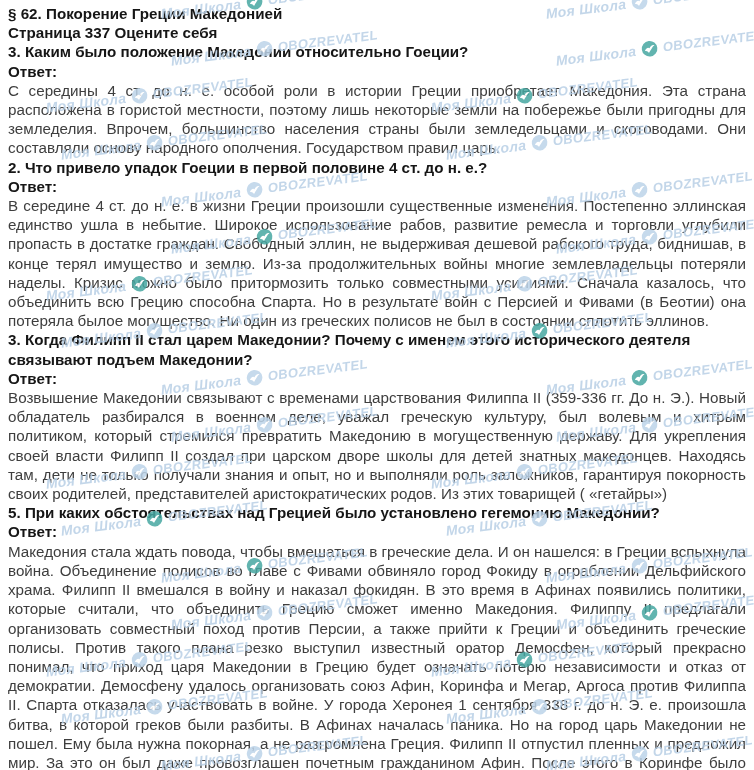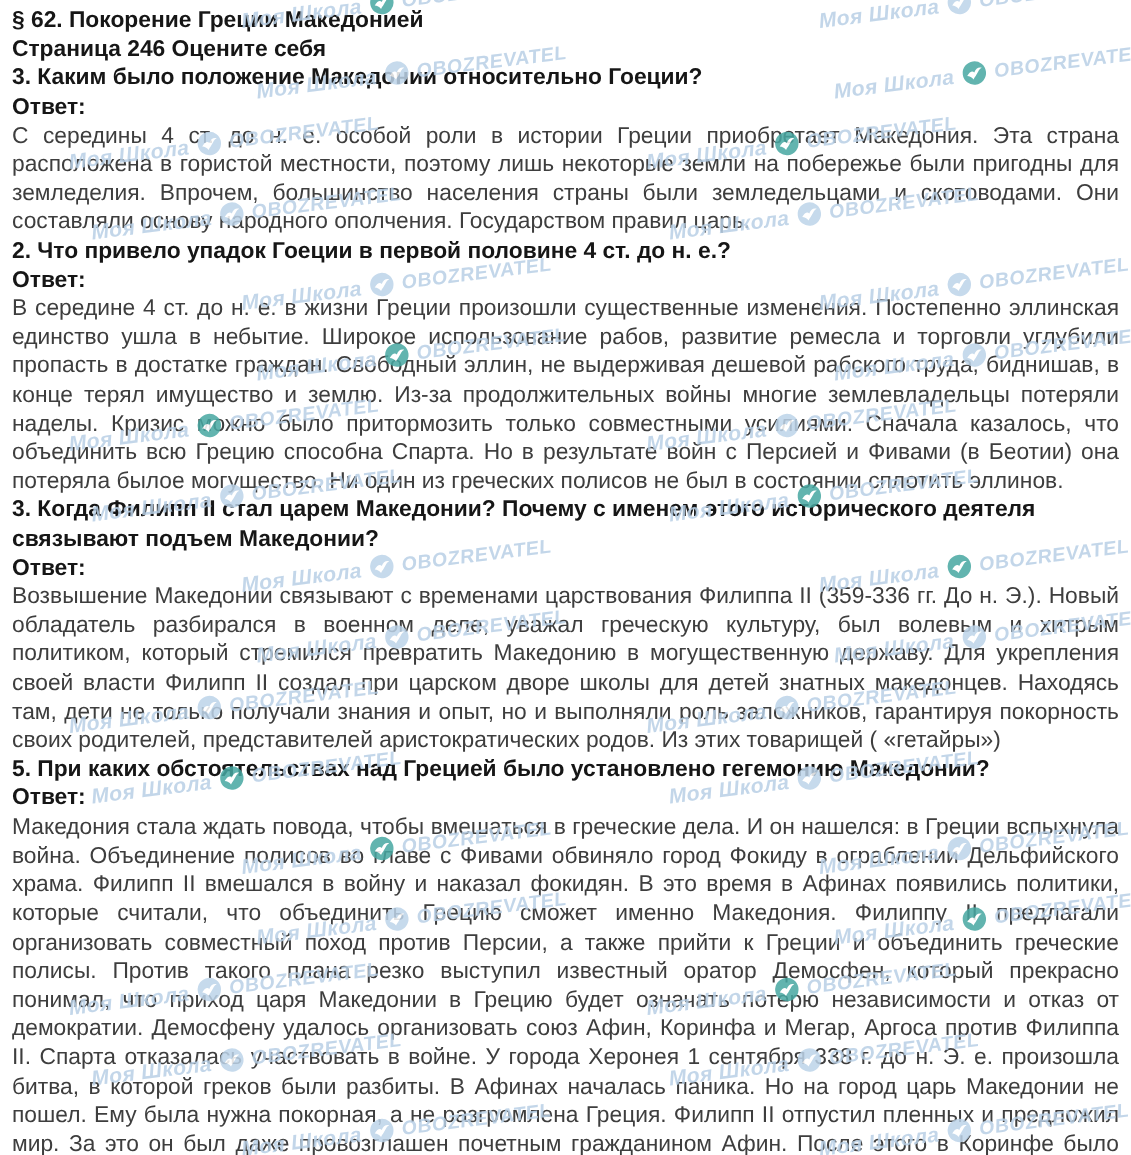--- a/index.html
+++ b/index.html
@@ -64,21 +64,21 @@
   }
   .wm svg { width: 17px; height: 17px; display: block; }
 </style>
 </head>
 <body>
 
 <div class="page">
 
   <div class="content">
     <div class="title">§ 62. Покорение Греции Македонией</div>
-    <div class="title">Страница 246 Оцените себя</div>
+    <div class="title">Страница 337 Оцените себя</div>
 
     <div>
       <div class="q">3. Каким было положение Македонии относительно Гоеции?</div>
       <div class="answer-label">Ответ:</div>
       <p class="a">С середины 4 ст. до н. е. особой роли в истории Греции приобретает Македония. Эта страна расположена в гористой местности, поэтому лишь некоторые земли на побережье были пригодны для земледелия. Впрочем, большинство населения страны были земледельцами и скотоводами. Они составляли основу народного ополчения. Государством правил царь.</p>
     </div>
 
     <div>
       <div class="q">2. Что привело упадок Гоеции в первой половине 4 ст. до н. е.?</div>
       <div class="answer-label">Ответ:</div>

